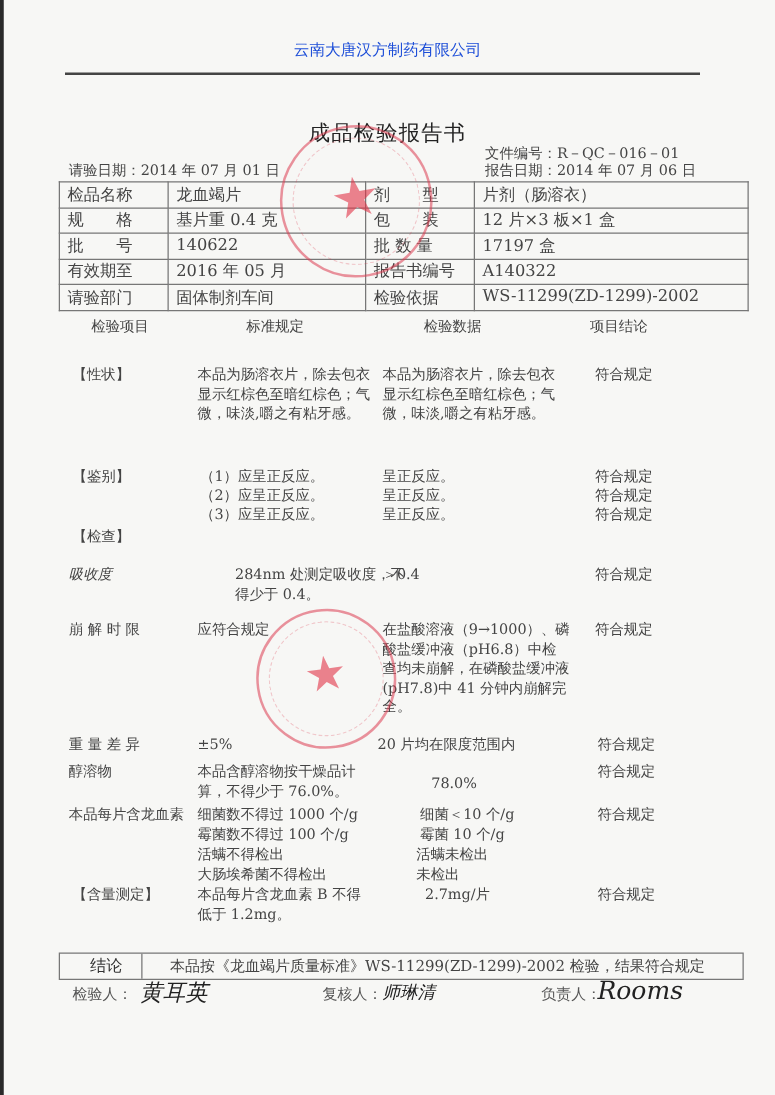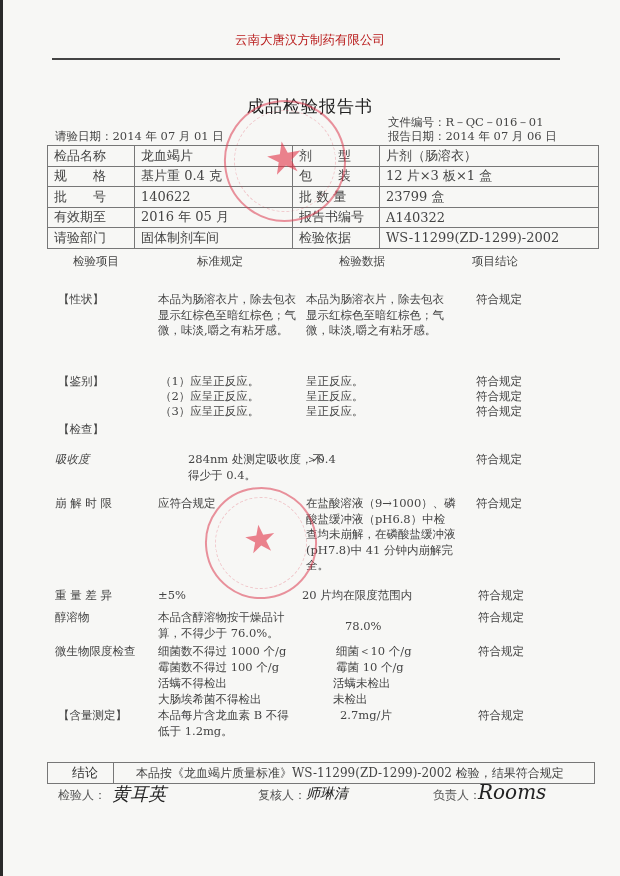--- a/index.html
+++ b/index.html
@@ -2,21 +2,21 @@
 <html><head>
 <meta charset="utf-8">
 <style>
   html, body { margin: 0; padding: 0; }
   body {
     width: 620px; height: 876px; background: #f7f7f5; position: relative; overflow: hidden;
     font-family: "DejaVu Serif", "Liberation Serif", serif; color: #333;
   }
   .left-edge { position: absolute; left: 0; top: 0; width: 3px; height: 876px; background: #2a2a2a; }
   .abs { position: absolute; }
-  .company { left: 0; width: 620px; top: 32px; text-align: center; font-size: 12.5px; color: #b91c1c; font-family: "DejaVu Sans", sans-serif; }
+  .company { left: 0; width: 620px; top: 32px; text-align: center; font-size: 12.5px; color: #1d4ed8; font-family: "DejaVu Sans", sans-serif; }
   .hrule { left: 52px; top: 58px; width: 508px; height: 1.5px; background: #444; }
   .title { left: 0; width: 620px; top: 95px; text-align: center; font-size: 17px; font-family: "DejaVu Sans", sans-serif; color: #222; letter-spacing: 1px; }
   .meta { font-size: 11.5px; color: #444; }
   table.info { position: absolute; left: 47px; top: 145px; width: 552px; border-collapse: collapse; font-size: 13px; }
   table.info td { border: 1px solid #777; height: 19.5px; padding: 0 6px; color: #444; white-space: nowrap; }
   table.info td.lbl { font-family: "DejaVu Sans", sans-serif; }
   .hdr { font-size: 11.5px; color: #444; font-family: "DejaVu Sans", sans-serif; }
   .cell { font-size: 11.5px; color: #444; line-height: 15.5px; }
   .sec { font-family: "DejaVu Sans", sans-serif; }
   .stamp { position: absolute; border-radius: 50%; border: 2.5px solid rgba(220,60,80,0.55); }
@@ -58,21 +58,21 @@
   <tr>
     <td class="lbl">规　　格</td>
     <td>基片重 0.4 克</td>
     <td class="lbl">包　　装</td>
     <td>12 片×3 板×1 盒</td>
   </tr>
   <tr>
     <td class="lbl">批　　号</td>
     <td>140622</td>
     <td class="lbl">批 数 量</td>
-    <td>23799 盒</td>
+    <td>17197 盒</td>
   </tr>
   <tr>
     <td class="lbl">有效期至</td>
     <td>2016 年 05 月</td>
     <td class="lbl">报告书编号</td>
     <td>A140322</td>
   </tr>
   <tr>
     <td class="lbl">请验部门</td>
     <td>固体制剂车间</td>
@@ -118,21 +118,21 @@
 <div class="abs cell" style="left:55px; top:588px;">重 量 差 异</div>
 <div class="abs cell" style="left:158px; top:588px;">±5%</div>
 <div class="abs cell" style="left:302px; top:588px;">20 片均在限度范围内</div>
 <div class="abs cell" style="left:478px; top:588px;">符合规定</div>
 
 <div class="abs cell" style="left:55px; top:610px;">醇溶物</div>
 <div class="abs cell" style="left:158px; top:610px; width:140px;">本品含醇溶物按干燥品计算，不得少于 76.0%。</div>
 <div class="abs cell" style="left:345px; top:619px;">78.0%</div>
 <div class="abs cell" style="left:478px; top:610px;">符合规定</div>
 
-<div class="abs cell" style="left:55px; top:644px;">微生物限度检查</div>
+<div class="abs cell" style="left:55px; top:644px;">本品每片含龙血素</div>
 <div class="abs cell" style="left:158px; top:644px;">细菌数不得过 1000 个/g</div>
 <div class="abs cell" style="left:158px; top:660px;">霉菌数不得过 100 个/g</div>
 <div class="abs cell" style="left:158px; top:676px;">活螨不得检出</div>
 <div class="abs cell" style="left:158px; top:692px;">大肠埃希菌不得检出</div>
 <div class="abs cell" style="left:336px; top:644px;">细菌＜10 个/g</div>
 <div class="abs cell" style="left:336px; top:660px;">霉菌 10 个/g</div>
 <div class="abs cell" style="left:333px; top:676px;">活螨未检出</div>
 <div class="abs cell" style="left:333px; top:692px;">未检出</div>
 <div class="abs cell" style="left:478px; top:644px;">符合规定</div>
 

